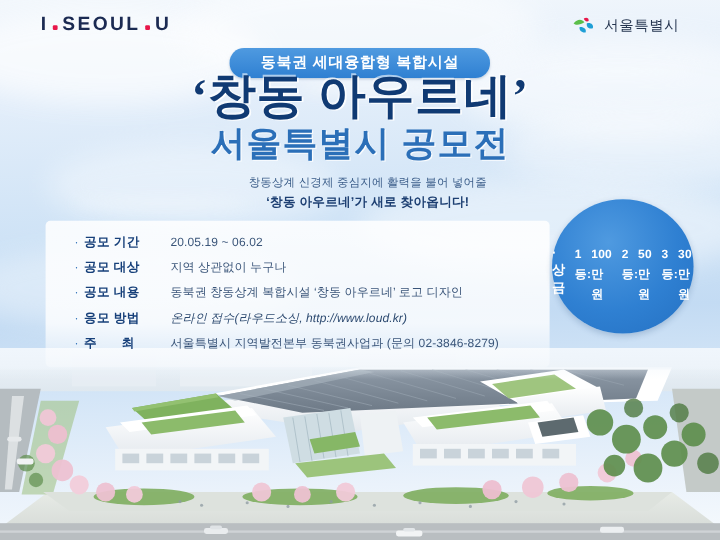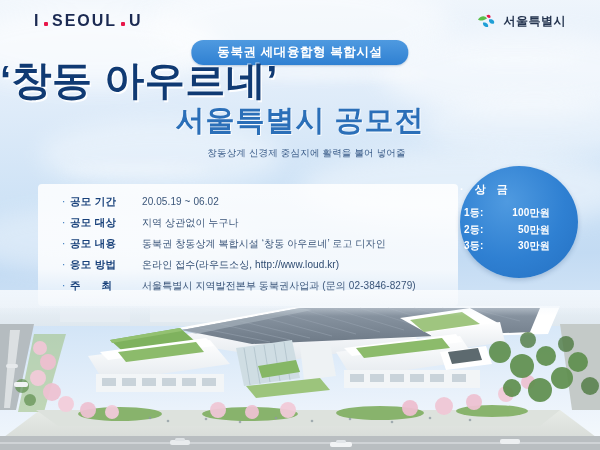--- a/index.html
+++ b/index.html
@@ -80,21 +80,21 @@
   .iseoulu .seoul { letter-spacing: 2px; }
 
   .seoul-brand {
     display: flex;
     align-items: center;
     gap: 5px;
   }
   .seoul-mark { width: 22px; height: 16px; }
   .seoul-brand-text {
     font-size: 12px;
-    font-weight: bold;
+    font-weight: normal;
     color: #24344f;
     letter-spacing: .5px;
   }
 
   
   .badge {
     position: absolute;
     top: 40px;
     left: 50%;
     transform: translateX(-50%);
@@ -108,28 +108,29 @@
     white-space: nowrap;
     z-index: 6;
     box-shadow: 0 1px 2px rgba(30,70,120,.25);
   }
 
   
   .title-main {
     position: absolute;
     top: 60px;
     left: 0; right: 0;
-    text-align: left;
+    text-align: center;
     font-size: 40px;
     font-weight: bold;
     color: #103a73;
     letter-spacing: .5px;
     text-shadow: 1.5px 1.5px 0 rgba(255,255,255,.9), -1px -1px 0 rgba(255,255,255,.6);
     z-index: 6;
     line-height: 1;
+    font-family: Liberation Serif, serif;
   }
   .title-sub {
     position: absolute;
     top: 106px;
     left: 0; right: 0;
     text-align: center;
     font-size: 29px;
     font-weight: bold;
     color: #2b6fb8;
     letter-spacing: 1px;
@@ -199,35 +200,36 @@
   }
   .info-label.spread {
     letter-spacing: 9px;
   }
   .info-value {
     font-size: 10px;
     color: #3a5579;
     letter-spacing: .1px;
     white-space: nowrap;
   }
-  .info-value.mono-ish { color: #2d4a70; }
+  .info-value.mono-ish { color: #2d4a70; font-style: italic; }
 
   
   .prize {
     position: absolute;
     right: 22px;
     top: 166px;
     width: 118px;
     height: 112px;
     border-radius: 50%;
     background: radial-gradient(circle at 40% 32%, #4f9ae0 0%, #2f80d2 55%, #2470c2 100%);
     z-index: 7;
     box-shadow: 0 2px 5px rgba(20,60,110,.22);
     display: flex;
-    flex-direction: column;
+    flex-direction: row;
+    align-items: center;
     padding-top: 16px;
     box-sizing: border-box;
   }
   .prize-title {
     color: #ffffff;
     font-size: 11px;
     font-weight: bold;
     letter-spacing: 4px;
     margin-bottom: 8px;
   }
@@ -236,21 +238,21 @@
     width: 94px;
     justify-content: space-between;
     color: #ffffff;
     font-size: 10px;
     font-weight: bold;
     line-height: 1.65;
     padding: 0 4px;
     box-sizing: border-box;
   }
   .prize-rank { letter-spacing: .2px; }
-  .prize-amt { letter-spacing: .2px; margin-left: 20px; }
+  .prize-amt { letter-spacing: .2px; }
 
   
   .render {
     position: absolute;
     left: 0; right: 0;
     bottom: 0;
     height: 160px;
     z-index: 3;
     overflow: hidden;
   }
@@ -301,20 +303,21 @@
     </div>
   </div>
 
   <div class="badge">동북권 세대융합형 복합시설</div>
 
   <div class="title-main">‘창동 아우르네’</div>
   <div class="title-sub">서울특별시 공모전</div>
 
   <div class="tagline">
     <div class="tagline-1">창동상계 신경제 중심지에 활력을 불어 넣어줄</div>
+    <div class="tagline-2">‘창동 아우르네’가 새로 찾아옵니다!</div>
   </div>
 
   <div class="render">
     <svg viewBox="0 0 600 160" width="600" height="160" preserveAspectRatio="none">
       <defs>
         <linearGradient id="gHaze" x1="0" y1="0" x2="0" y2="1">
           <stop offset="0%" stop-color="#eef4fa"></stop>
           <stop offset="100%" stop-color="#dfe8ef"></stop>
         </linearGradient>
         <linearGradient id="gRoofSolar" x1="0" y1="0" x2="0" y2="1">

